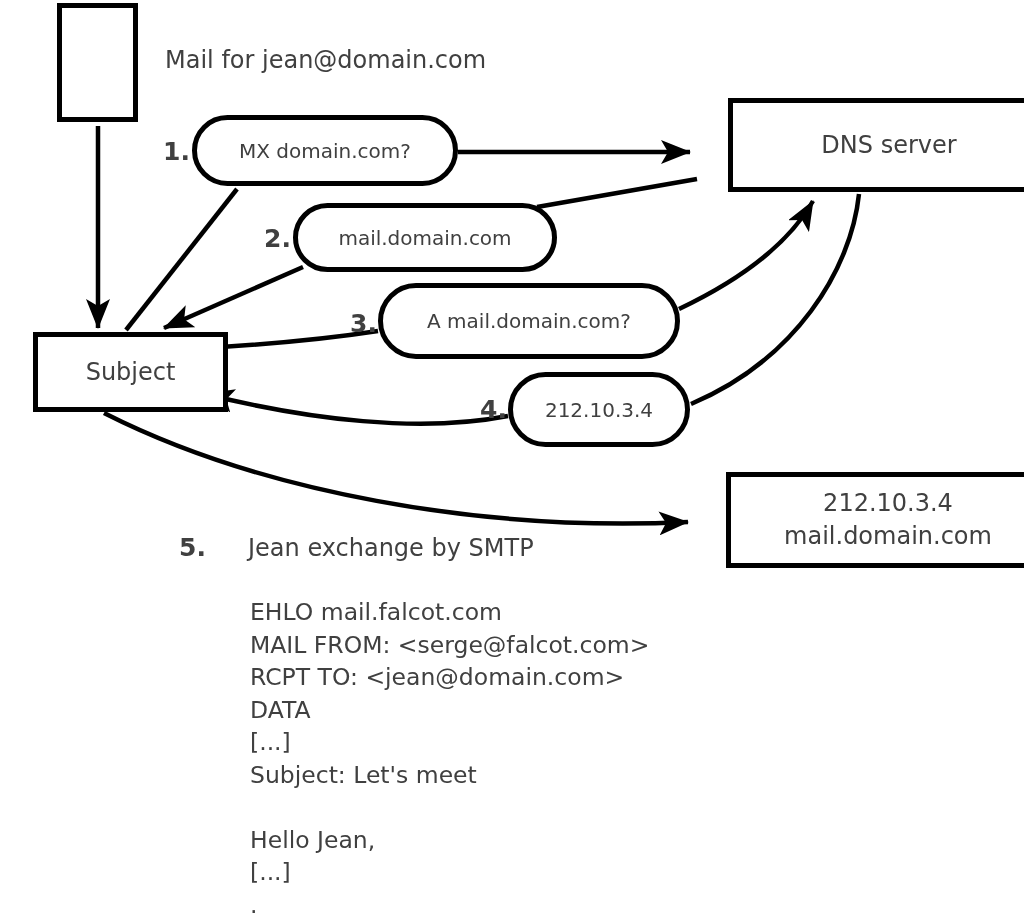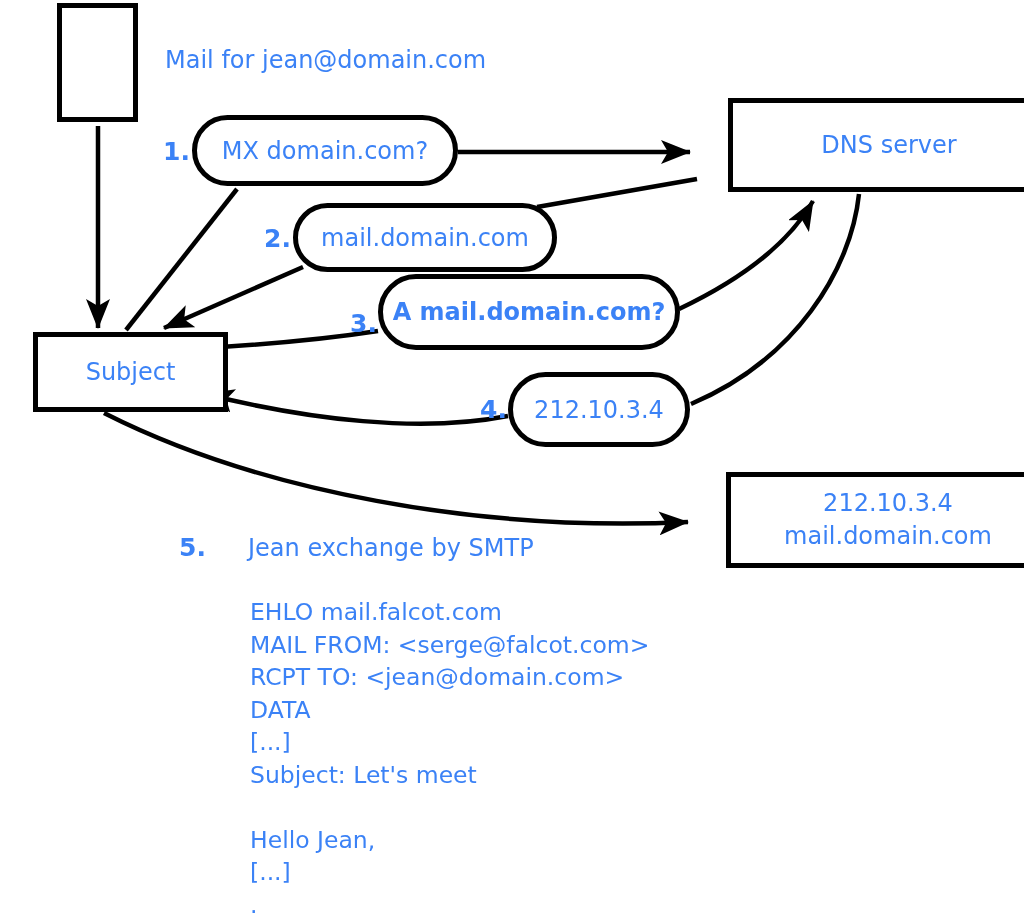--- a/index.html
+++ b/index.html
@@ -6,21 +6,21 @@
     margin: 0;
     padding: 0;
     background: #ffffff;
   }
   #canvas {
     position: relative;
     width: 1024px;
     height: 919px;
     background: #ffffff;
     font-family: "DejaVu Sans", "Liberation Sans", sans-serif;
-    color: #3b82f6;
+    color: #404040;
     overflow: hidden;
   }
   #arrow-layer {
     position: absolute;
     left: 0; top: 0;
     width: 1024px; height: 919px;
   }
   .node-box {
     position: absolute;
     border: 5px solid #000000;
@@ -36,21 +36,21 @@
   .pill {
     position: absolute;
     border: 5px solid #000000;
     background: #ffffff;
     border-radius: 38px;
     display: flex;
     align-items: center;
     justify-content: center;
     text-align: left;
     box-sizing: border-box;
-    font-size: 24px;
+    font-size: 20px;
     white-space: nowrap;
   }
   .step-num {
     position: absolute;
     font-size: 25px;
     font-weight: bold;
     width: 52px;
     text-align: right;
     white-space: nowrap;
   }
@@ -110,21 +110,21 @@
   <div class="free-label" style="left:165px; top:46px;">Mail for jean@domain.com</div>
 
   <div class="step-num" style="left:138px; top:137px;">1.</div>
   <div class="step-num" style="left:239px; top:224px;">2.</div>
   <div class="step-num" style="left:325px; top:309px;">3.</div>
   <div class="step-num" style="left:455px; top:395px;">4.</div>
   <div class="step-num" style="left:154px; top:533px;">5.</div>
 
   <div class="pill" style="left:192px; top:115px; width:266px; height:71px;">MX domain.com?</div>
   <div class="pill" style="left:293px; top:203px; width:264px; height:69px;">mail.domain.com</div>
-  <div class="pill" style="left:378px; top:274px; width:302px; height:76px;font-weight:bold;">A mail.domain.com?</div>
+  <div class="pill" style="left:378px; top:283px; width:302px; height:76px;">A mail.domain.com?</div>
   <div class="pill" style="left:508px; top:372px; width:182px; height:75px;">212.10.3.4</div>
 
   <div class="node-box" style="left:697px; top:98px; width:322px; height:94px;">DNS server</div>
 
   <div class="node-box" style="left:2px; top:332px; width:195px; height:80px;">Subject</div>
 
   <div class="node-box" id="mailserver-box" style="left:695px; top:472px; width:324px; height:96px;">
     <div>212.10.3.4</div>
     <div>mail.domain.com</div>
   </div>

